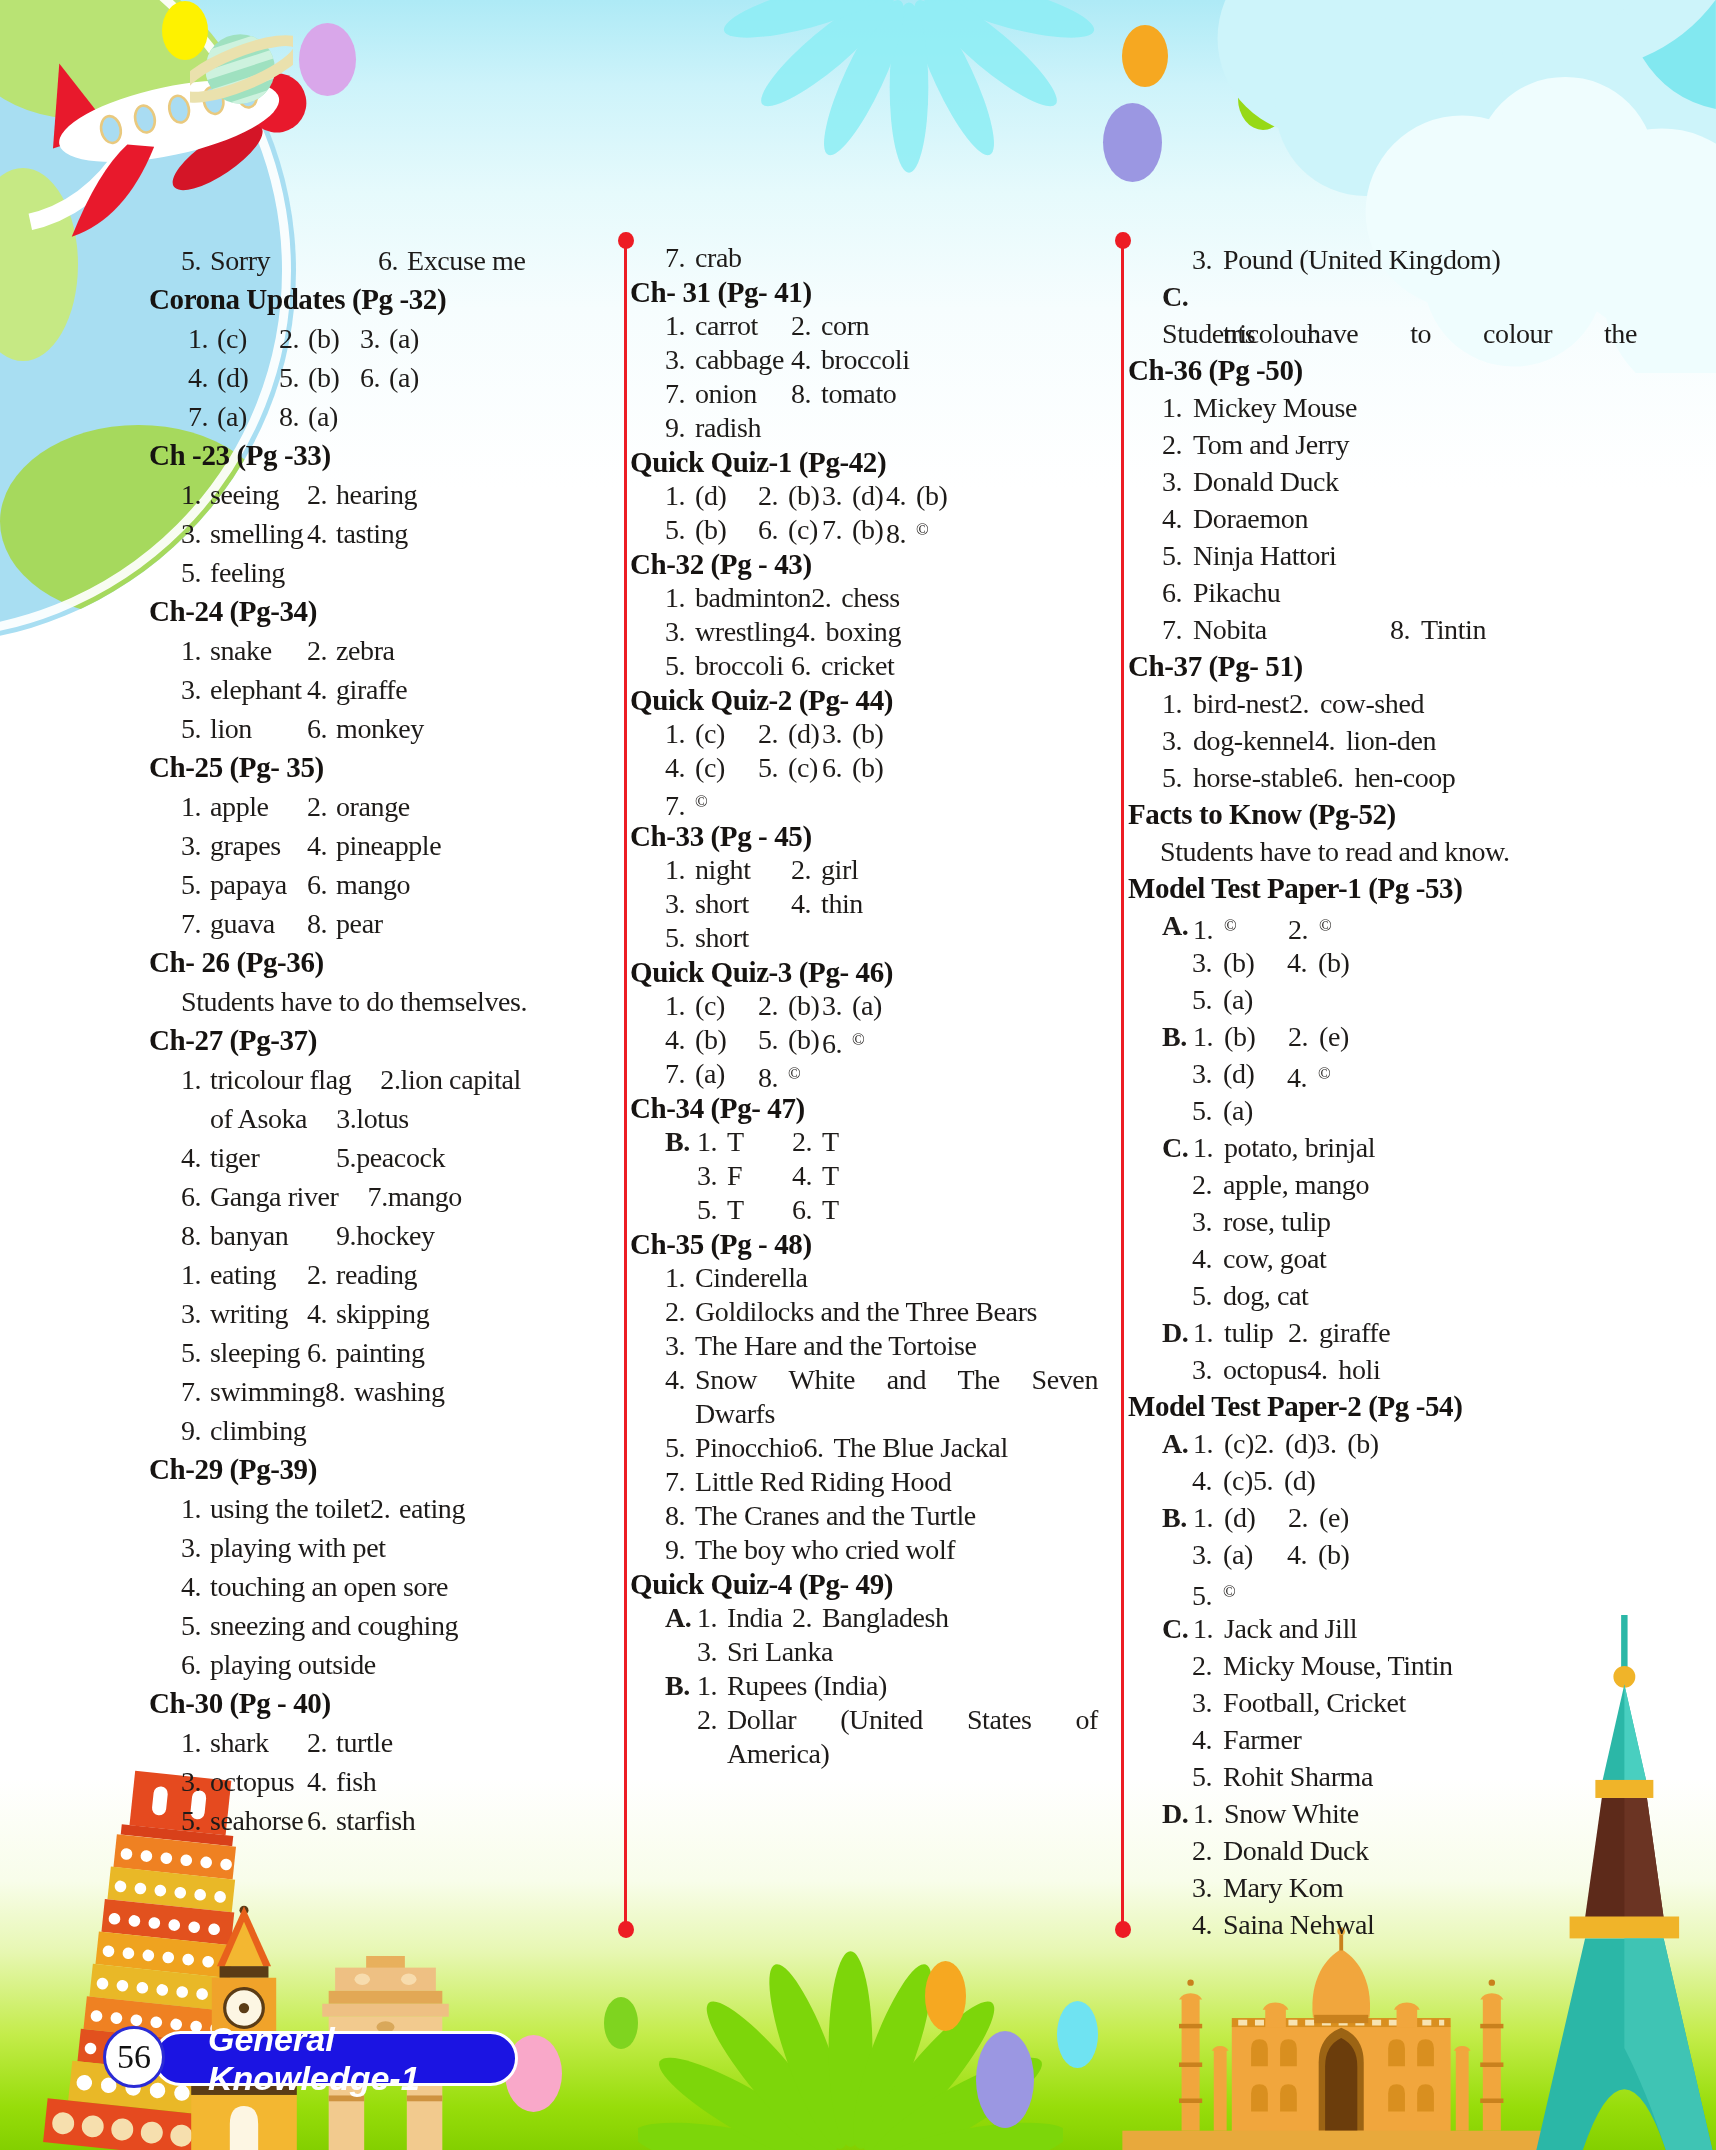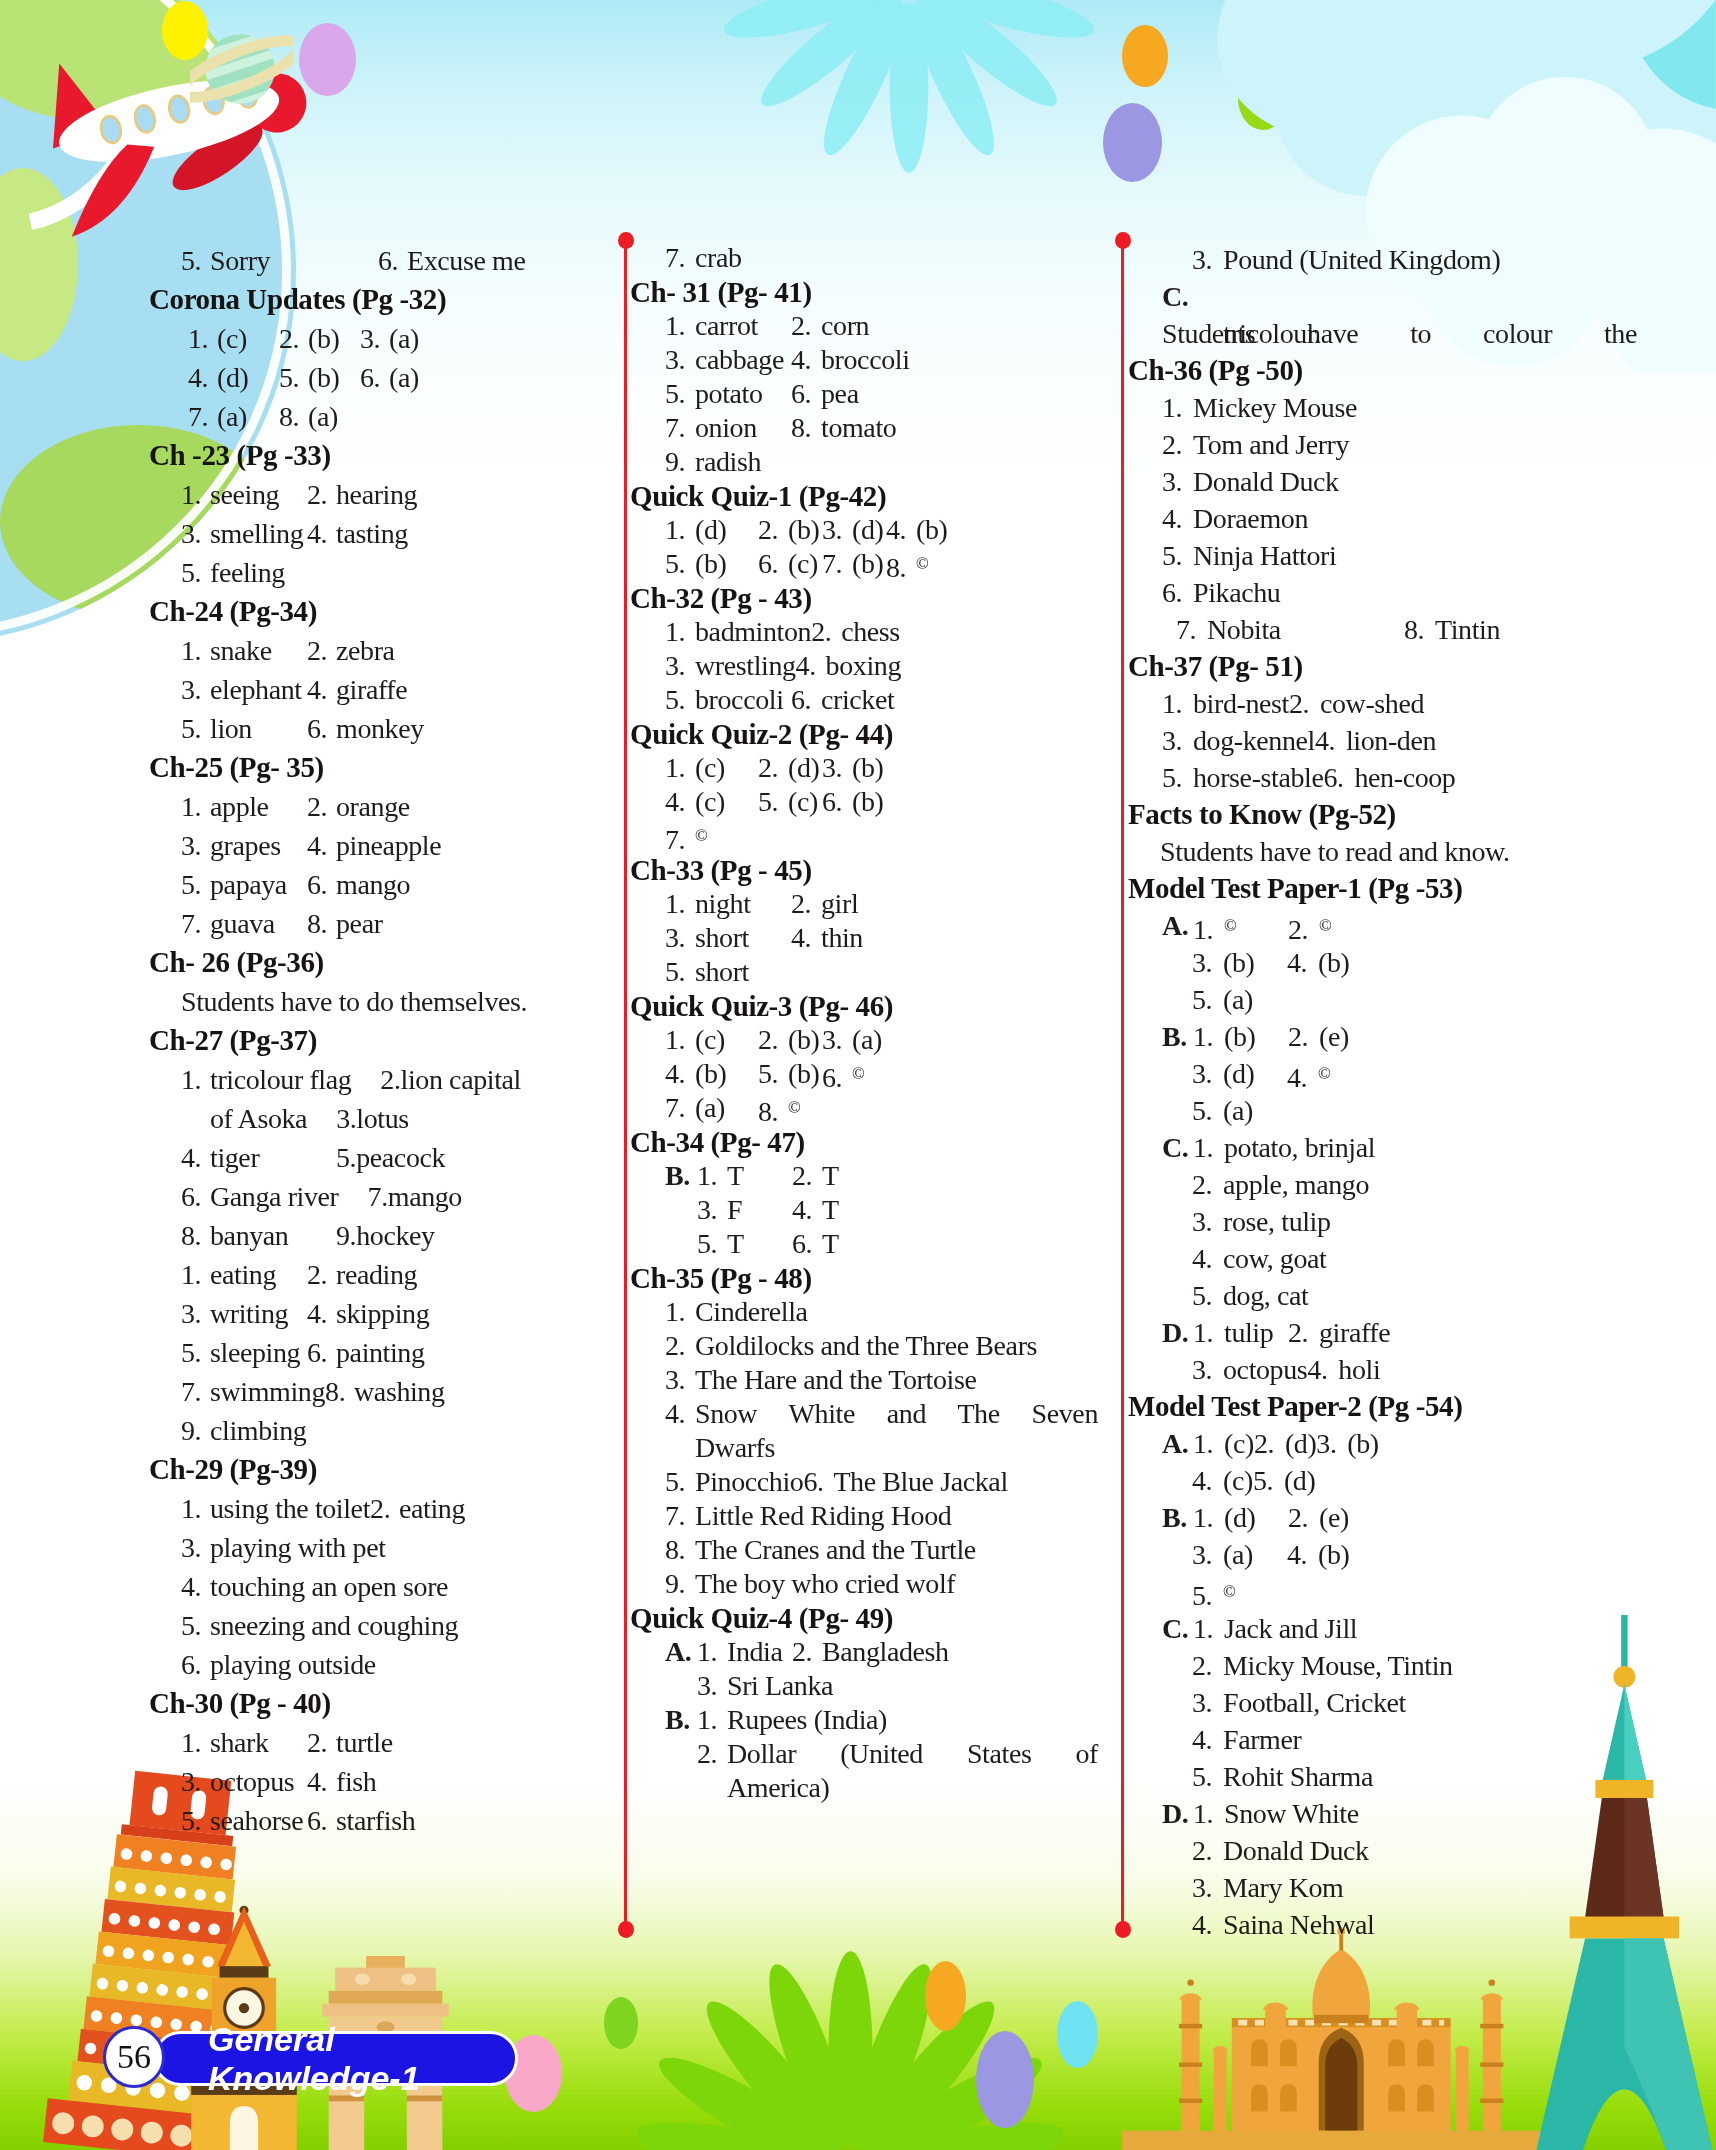--- a/index.html
+++ b/index.html
@@ -83,21 +83,21 @@
   .c2{left:1128px;width:509px;}
   .c2 .h,.c2 .row,.c2 .p{height:37px;line-height:37px;}
   .c2 .row{padding-left:34px;} .c2 .p{padding-left:32px;}
   .c2 .row.lc{padding-left:64px;}
   .c2 .n{min-width:31px;}
   .c2 .g{width:31px;}
   .c2 .cell{min-width:126px;}
   .c2 .cell:last-child{min-width:0;}
   .c2 .l .cell,.c2 .lc .cell{min-width:95px;}
   .c2 .v-tight .cell{min-width:56px !important;}
-  .c2 .v-wide .cell:first-child{min-width:228px;margin-left:14px;}
+  .c2 .v-wide .cell:first-child{min-width:228px;}
   
   .footer{position:absolute;z-index:5;}
   .badge-pill{
     position:absolute;left:153px;top:2031px;width:365px;height:55px;
     border-radius:30px;border:3.2px solid #ffffff;box-sizing:border-box;
     background:#1b14e2;color:#ffffff;
     font-family:"Liberation Sans", sans-serif;font-style:italic;font-weight:bold;font-size:34px;
     display:flex;align-items:center;justify-content:center;padding-left:52px;
   }
   .badge-circle{
@@ -395,21 +395,20 @@
     <div class="h">Ch-30 (Pg - 40)</div>
     <div class="row"><span class="cell"><span class="n">1.</span><span class="t">shark</span></span><span class="cell"><span class="n">2.</span><span class="t">turtle</span></span></div>
     <div class="row"><span class="cell"><span class="n">3.</span><span class="t">octopus</span></span><span class="cell"><span class="n">4.</span><span class="t">fish</span></span></div>
     <div class="row"><span class="cell"><span class="n">5.</span><span class="t">seahorse</span></span><span class="cell"><span class="n">6.</span><span class="t">starfish</span></span></div>
   </div>
 <div class="col c1">
     <div class="row"><span class="cell"><span class="n">7.</span><span class="t">crab</span></span></div>
     <div class="h">Ch- 31 (Pg- 41)</div>
     <div class="row"><span class="cell"><span class="n">1.</span><span class="t">carrot</span></span><span class="cell"><span class="n">2.</span><span class="t">corn</span></span></div>
     <div class="row"><span class="cell"><span class="n">3.</span><span class="t">cabbage</span></span><span class="cell"><span class="n">4.</span><span class="t">broccoli</span></span></div>
-    <div class="row"><span class="cell"><span class="n">5.</span><span class="t">potato</span></span><span class="cell"><span class="n">6.</span><span class="t">pea</span></span></div>
     <div class="row"><span class="cell"><span class="n">7.</span><span class="t">onion</span></span><span class="cell"><span class="n">8.</span><span class="t">tomato</span></span></div>
     <div class="row"><span class="cell"><span class="n">9.</span><span class="t">radish</span></span></div>
     <div class="h">Quick Quiz-1 (Pg-42)</div>
     <div class="row v-quad"><span class="cell"><span class="n">1.</span><span class="t">(d)</span></span><span class="cell"><span class="n">2.</span><span class="t">(b)</span></span><span class="cell"><span class="n">3.</span><span class="t">(d)</span></span><span class="cell"><span class="n">4.</span><span class="t">(b)</span></span></div>
     <div class="row v-quad"><span class="cell"><span class="n">5.</span><span class="t">(b)</span></span><span class="cell"><span class="n">6.</span><span class="t">(c)</span></span><span class="cell"><span class="n">7.</span><span class="t">(b)</span></span><span class="cell"><span class="n">8.</span><span class="t cp">©</span></span></div>
     <div class="h">Ch-32 (Pg - 43)</div>
     <div class="row"><span class="cell"><span class="n">1.</span><span class="t">badminton</span></span><span class="cell"><span class="n">2.</span><span class="t">chess</span></span></div>
     <div class="row"><span class="cell"><span class="n">3.</span><span class="t">wrestling</span></span><span class="cell"><span class="n">4.</span><span class="t">boxing</span></span></div>
     <div class="row"><span class="cell"><span class="n">5.</span><span class="t">broccoli</span></span><span class="cell"><span class="n">6.</span><span class="t">cricket</span></span></div>
     <div class="h">Quick Quiz-2 (Pg- 44)</div>

